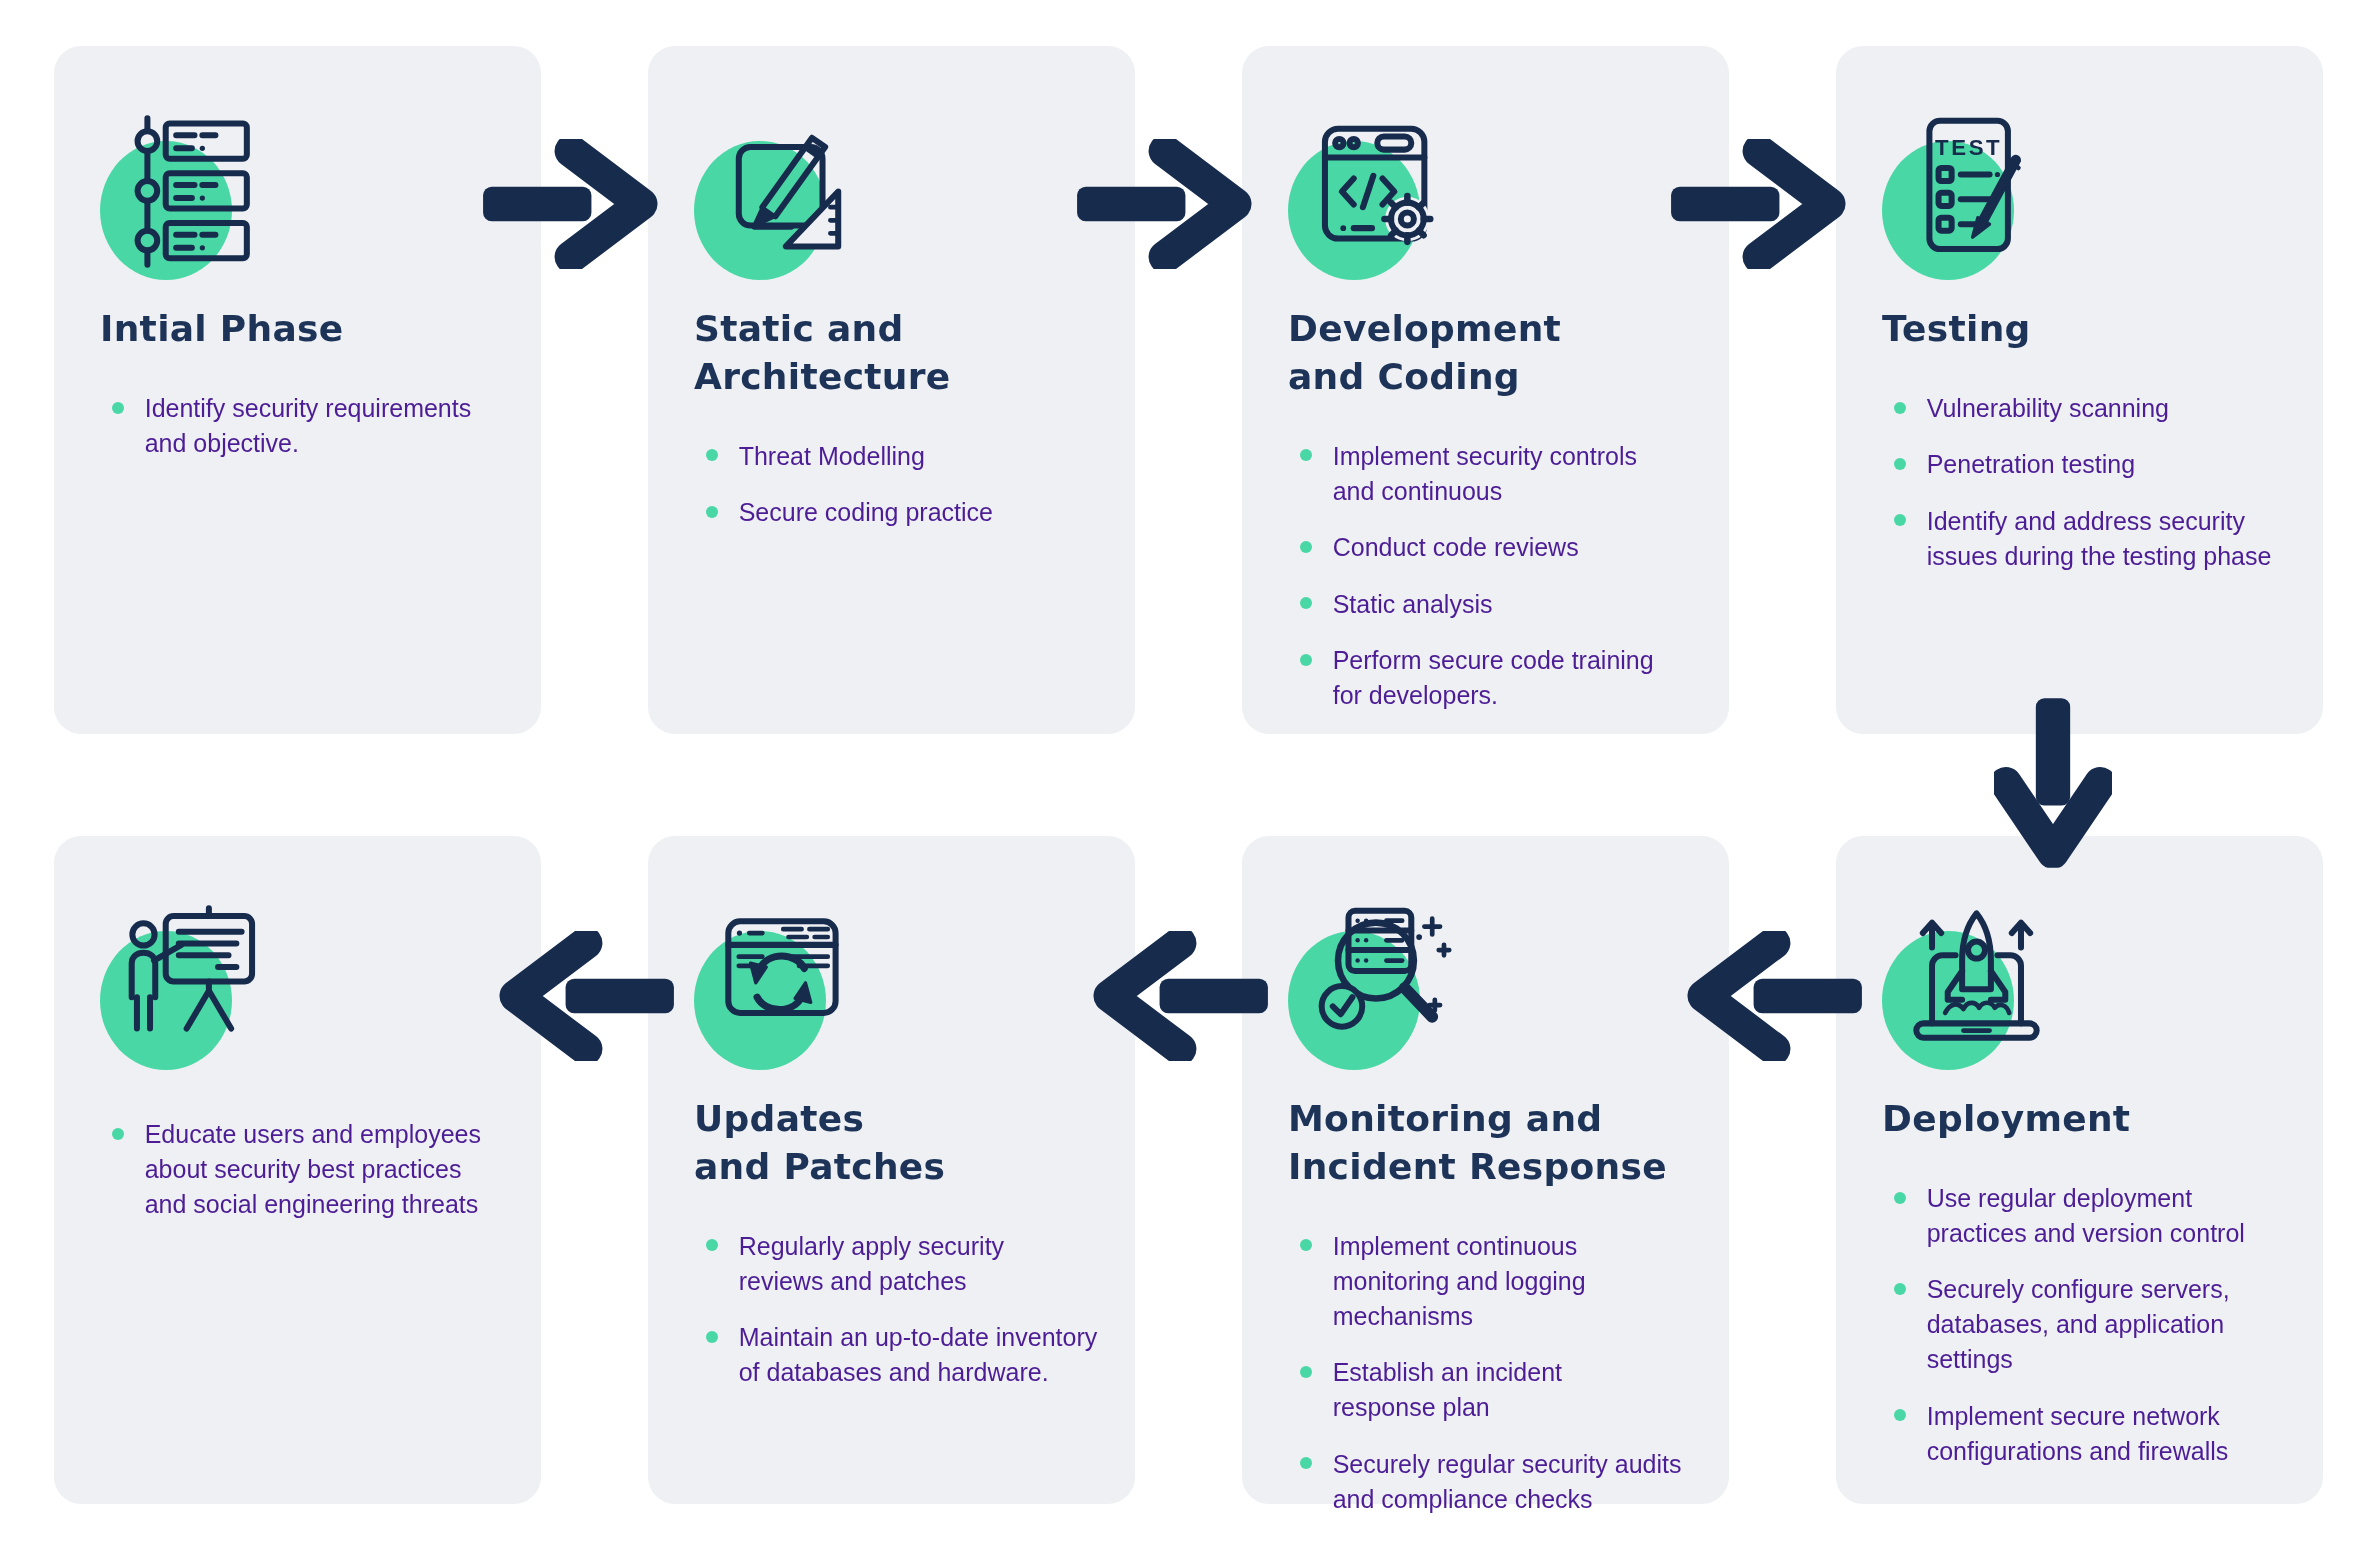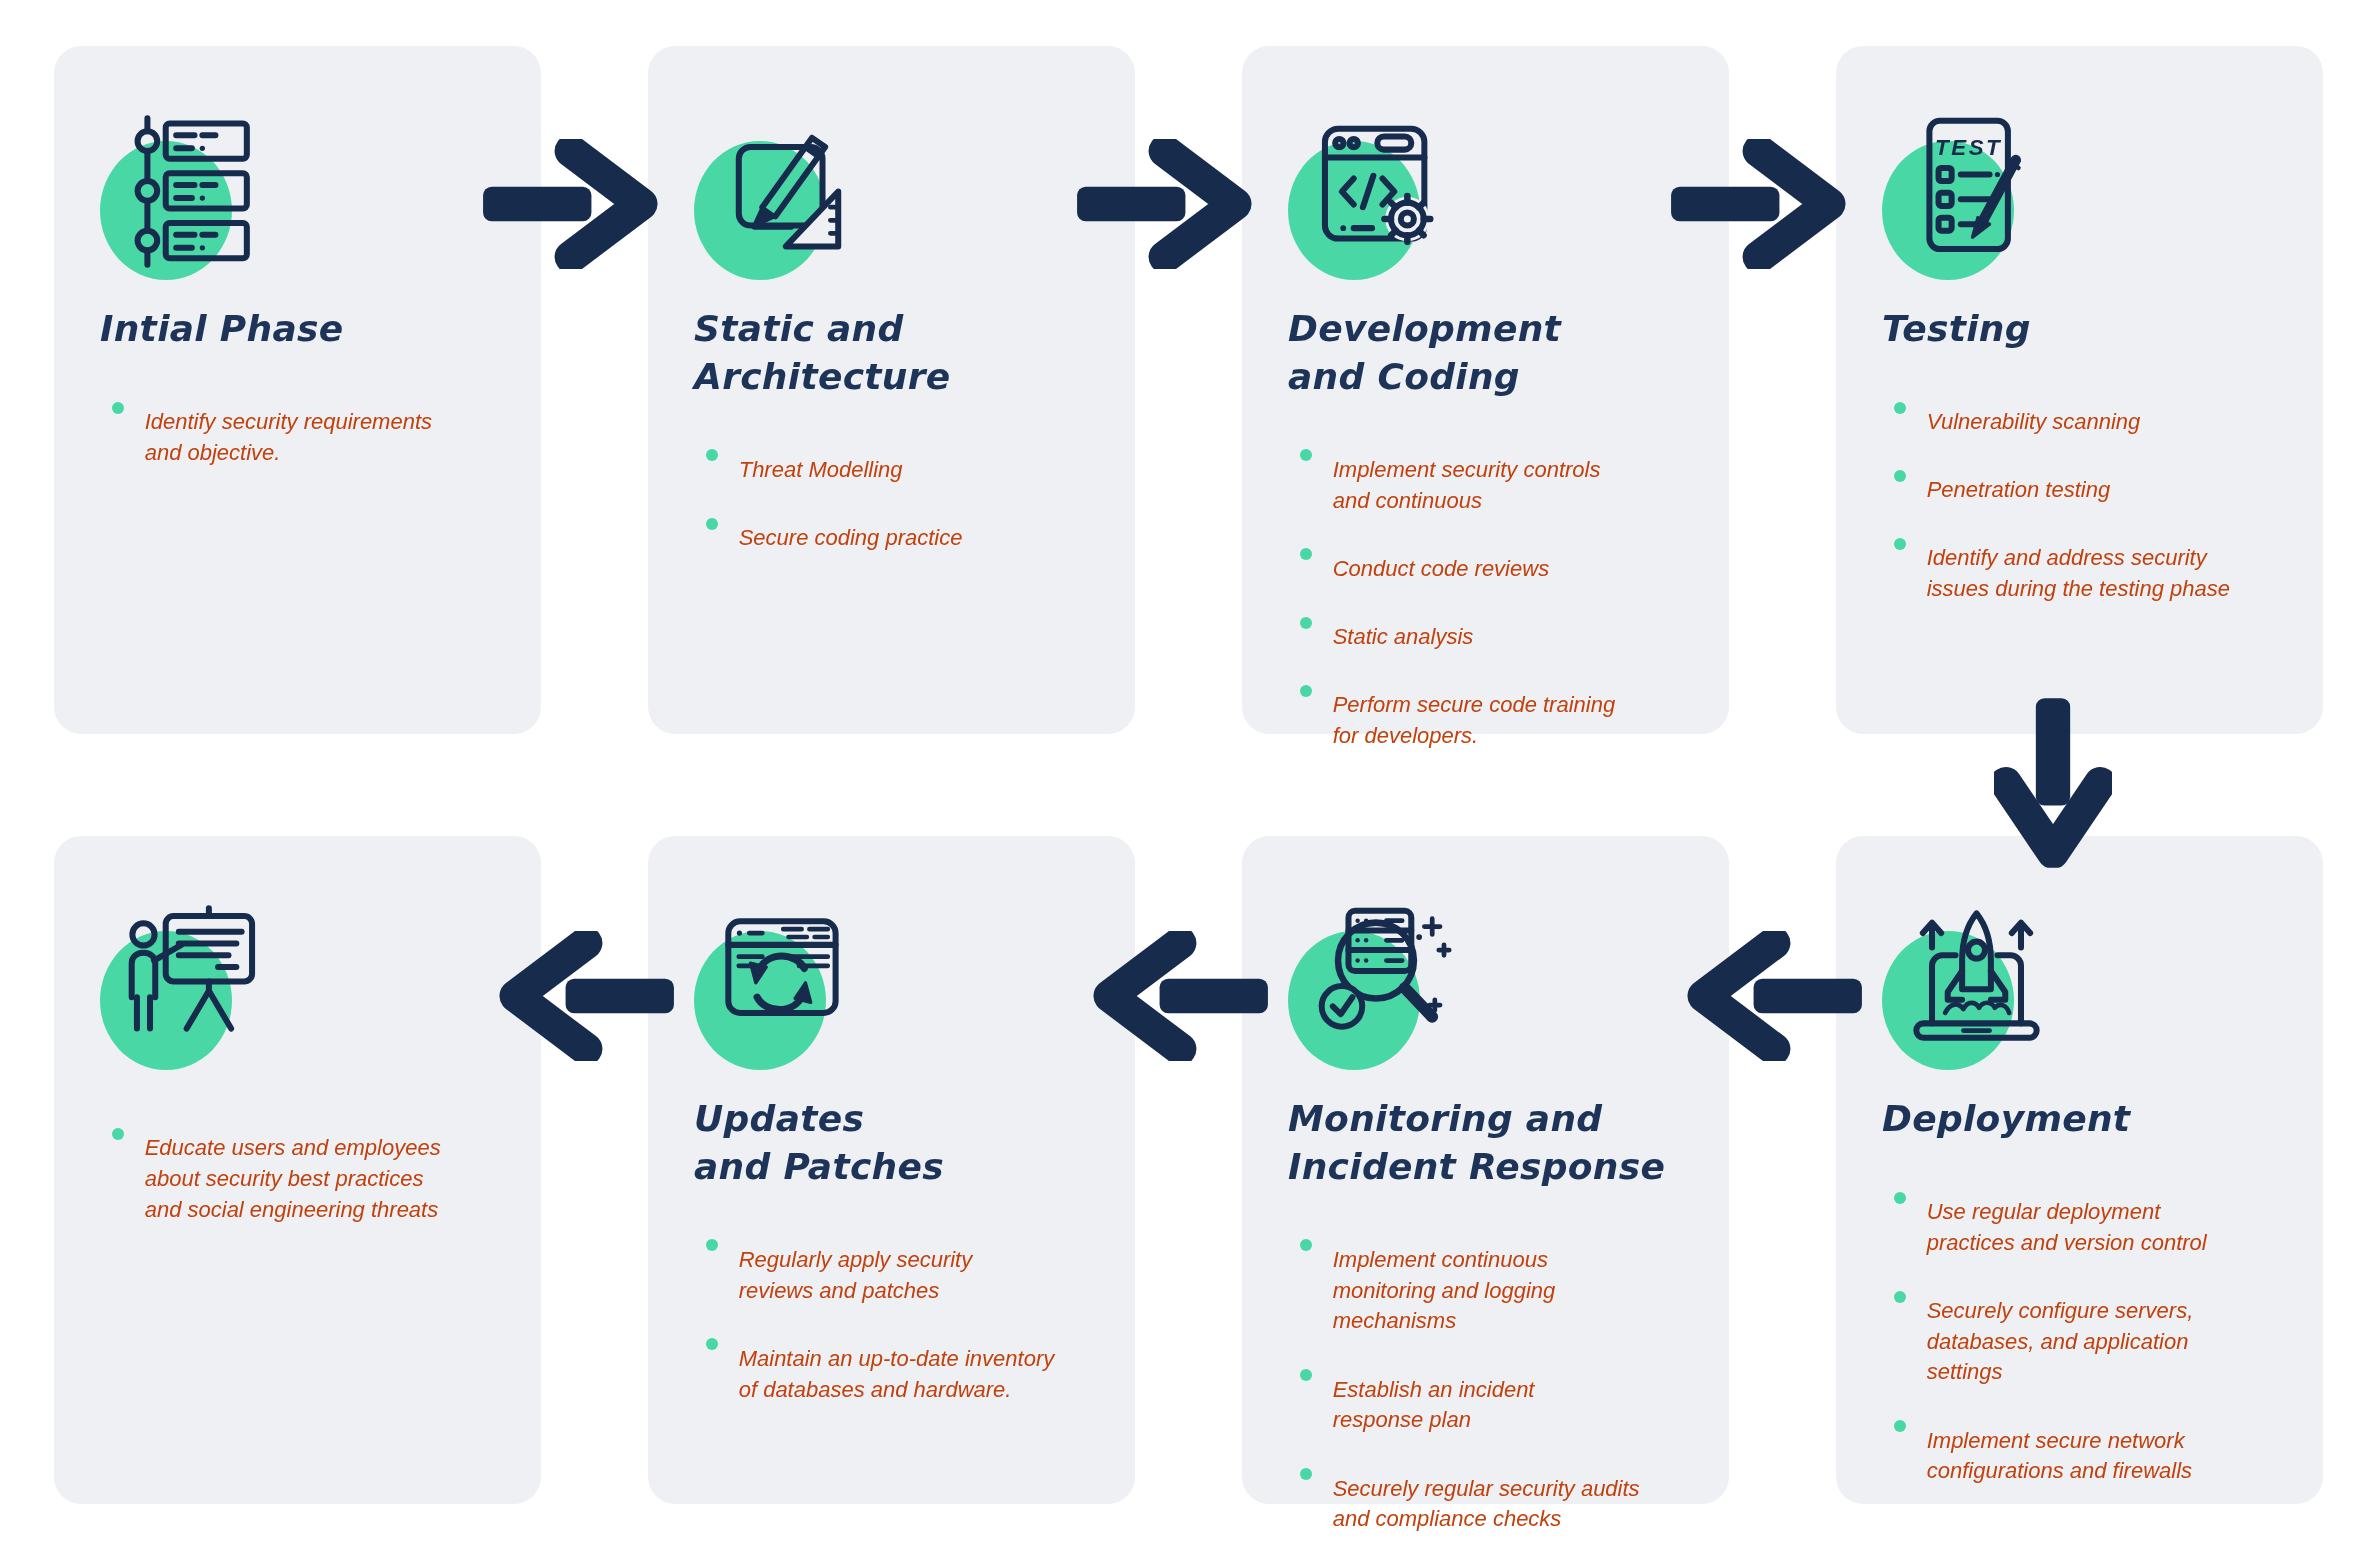--- a/index.html
+++ b/index.html
@@ -1,33 +1,33 @@
 <!DOCTYPE html>
 <html style="font-size:9px"><head>
 <meta charset="utf-8">
 <style>
   html,body{margin:0;padding:0;background:#ffffff;}
   .page{position:relative;width:2377px;height:1550px;background:#ffffff;overflow:hidden;
         font-family:"Liberation Sans", sans-serif;}
   .grid{position:absolute;left:54px;top:46px;display:grid;
         grid-template-columns:repeat(4,487px);grid-template-rows:688px 668px;
-        column-gap:107px;row-gap:102px;font-style:italic;}
+        column-gap:107px;row-gap:102px;}
   .card{background:#EEF0F4;border-radius:27px;box-sizing:border-box;
         padding:67px 33px 22.6px 46px;}
   .icon-wrap{position:relative;width:175px;height:176px;}
   .icon-blob{position:absolute;left:0;top:28px;width:132px;height:139px;border-radius:50%;
              background:#49D8A5;}
   .icon{position:absolute;left:16px;top:0;width:157px;height:157px;}
   .card-title{margin:16px 0 0 0;font-family:"DejaVu Sans", sans-serif;font-weight:700;
               font-size:36px;line-height:1.33;color:#1D3458;white-space:pre-line;letter-spacing:0.3px;}
   .bullets{list-style:none;margin:38px 0 0 0;padding:0 0 0 12.4px;display:flex;
            flex-direction:column;gap:21.4px;}
   .bullets li{display:flex;align-items:flex-start;gap:20.3px;}
   .dot{flex:none;width:12px;height:12px;border-radius:50%;background:#49D8A5;margin-top:10.7px;}
-  .btext{font-size:22px;line-height:1.40;color:#c2410c;white-space:pre-line;margin-top:16px;}
+  .btext{font-size:25px;line-height:1.40;color:#4c1d95;white-space:pre-line;}
   .flow-arrow{position:absolute;width:186px;height:130px;}
   .flow-arrow.down{width:118px;height:176px;}
   .ar-t0{left:480px;top:139px;}
   .ar-t1{left:1074px;top:139px;}
   .ar-t2{left:1668px;top:139px;}
   .ar-d{left:1994px;top:694px;}
   .ar-b0{left:1679px;top:931px;}
   .ar-b1{left:1085px;top:931px;}
   .ar-b2{left:491px;top:931px;}
   .defs{position:absolute;width:0;height:0;overflow:hidden;}

